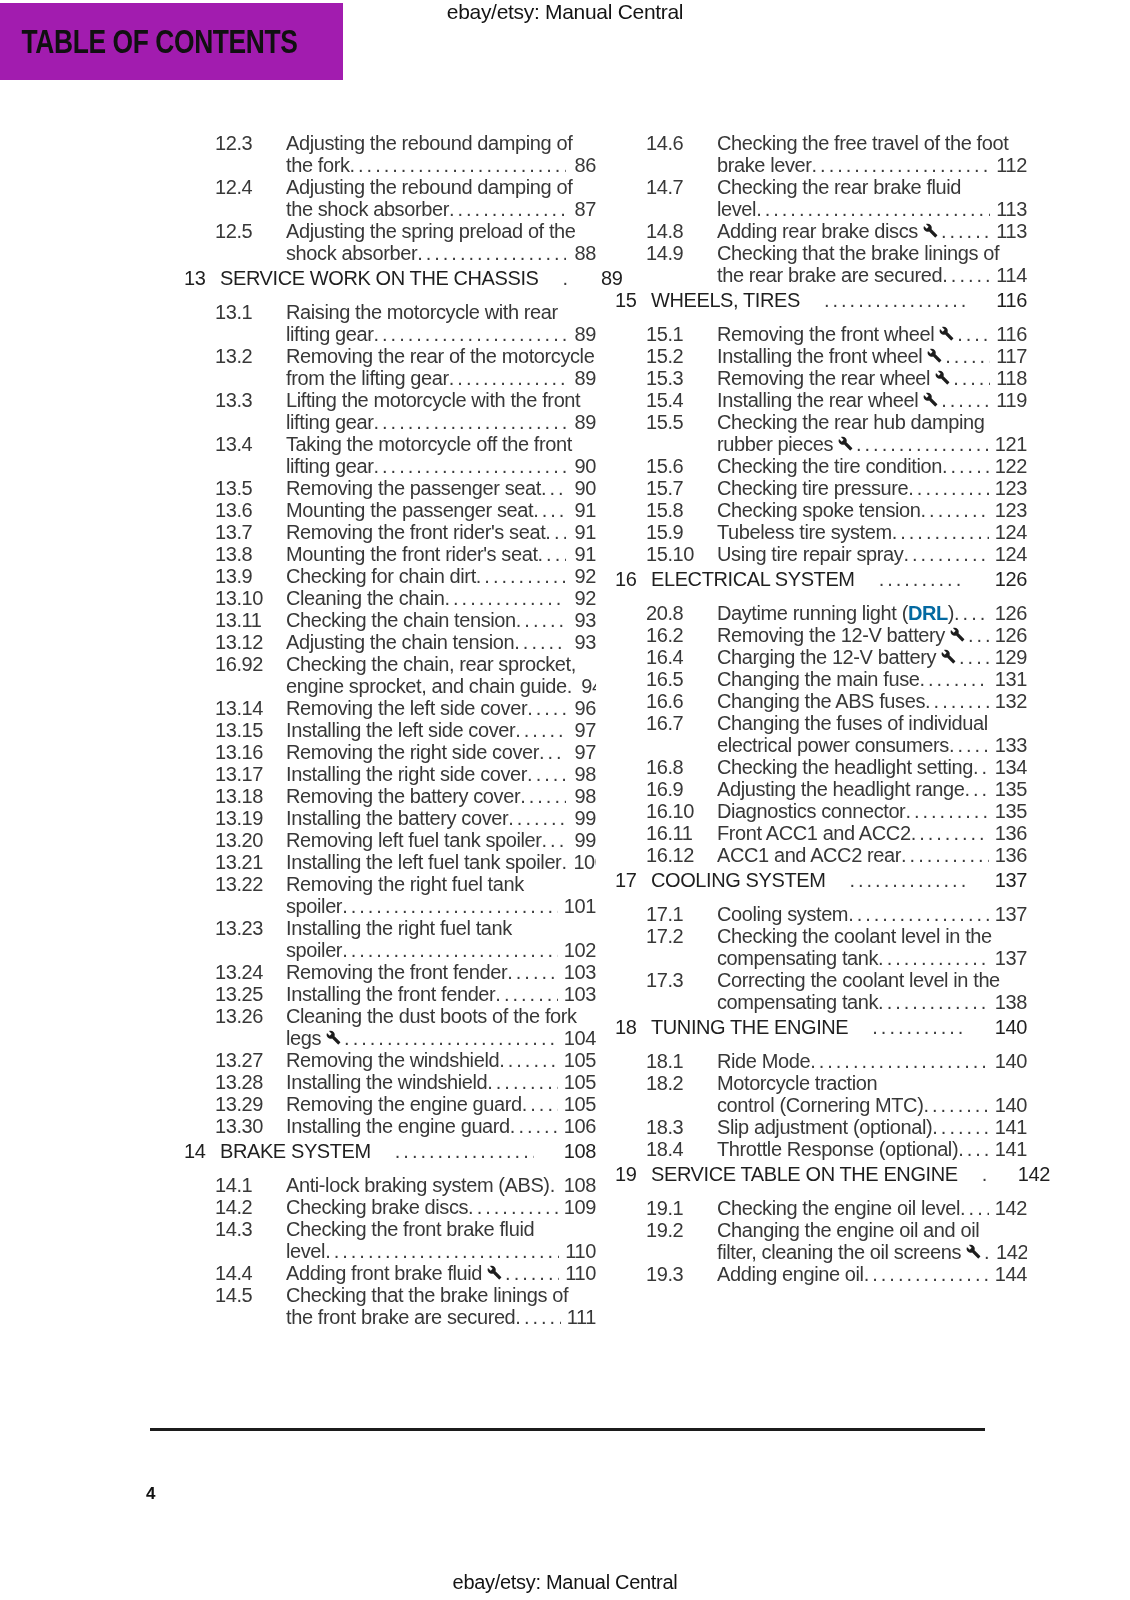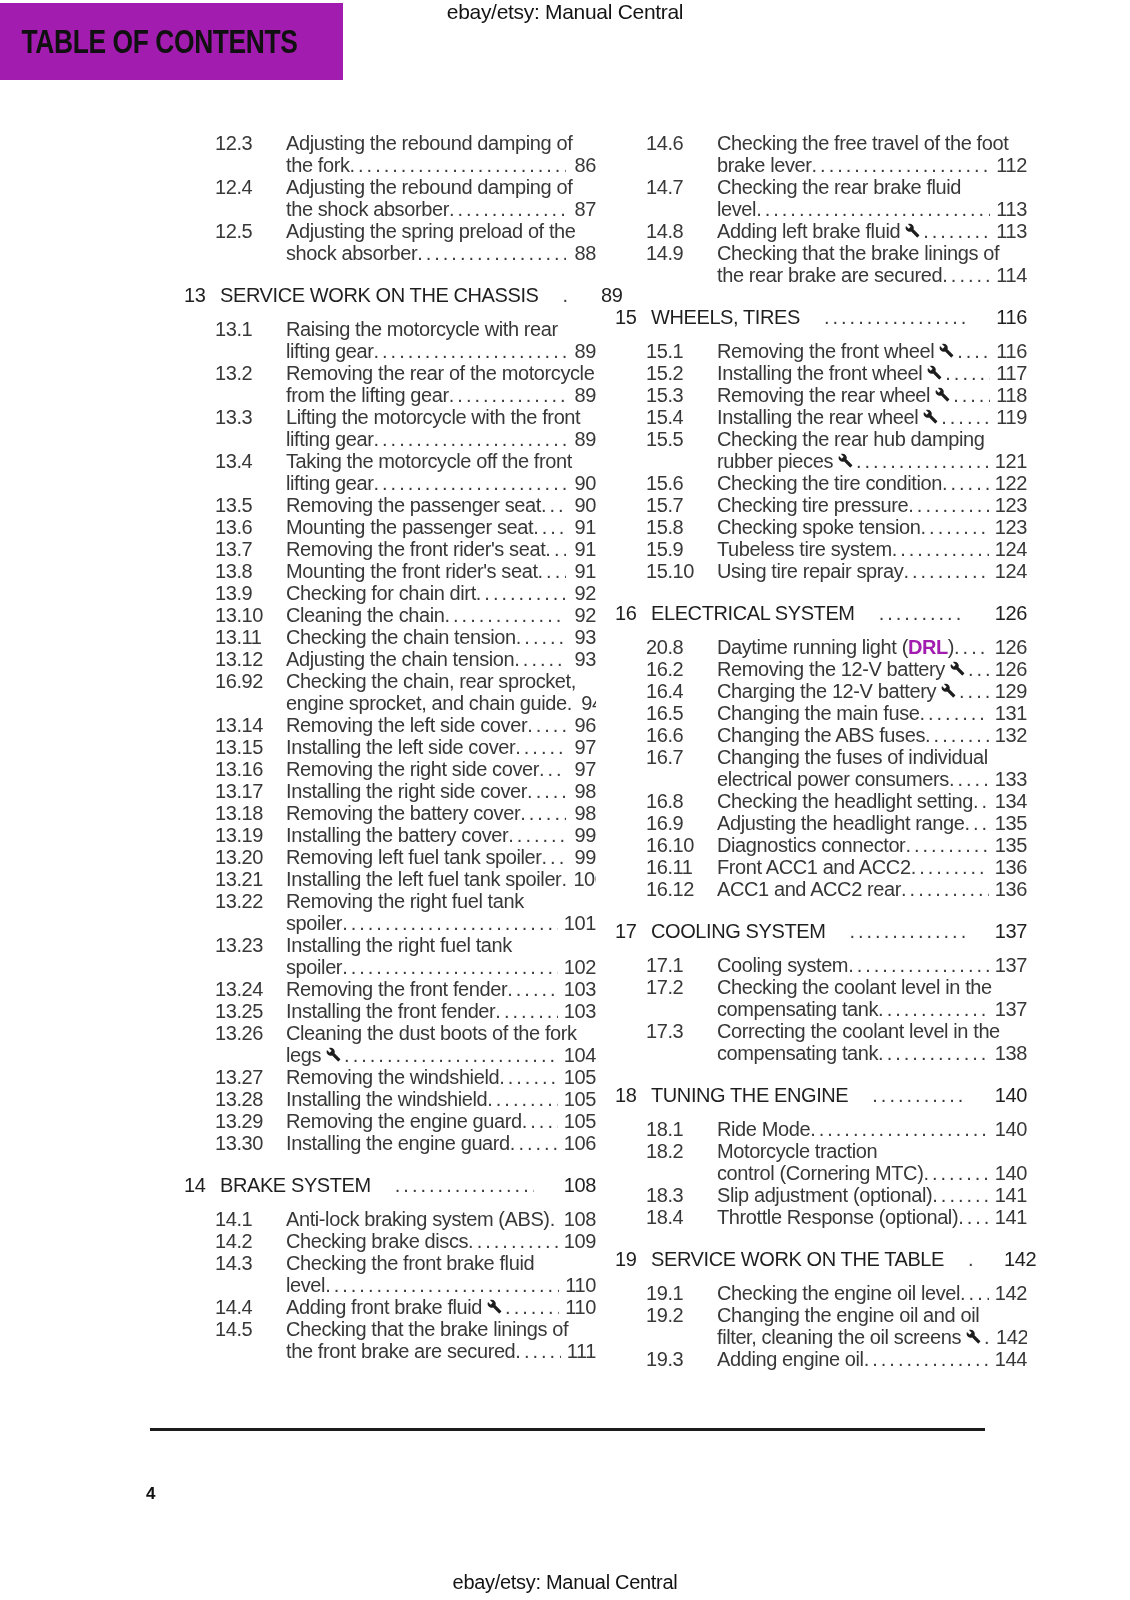--- a/index.html
+++ b/index.html
@@ -26,42 +26,42 @@
     letter-spacing:-0.5px;white-space:nowrap;
     transform:scaleX(0.8);transform-origin:0 50%;
   }
   
   .toc-col{position:absolute;top:132px;font-size:20px;line-height:22px;letter-spacing:-0.4px;}
   .toc-col-left{left:184px;width:412px;}
   .toc-col-right{left:615px;width:412px;}
 
   .lead-line{display:flex;align-items:baseline;}
 
-  .sec-row{display:flex;margin:20px 0 12px 0;color:#1f1f1f;}
+  .sec-row{display:flex;margin:3px 0 12px 0;color:#1f1f1f;}
   .sec-num{flex:none;width:36px;}
   .sec-body{flex:1;min-width:0;gap:24px;}
   .sec-title{white-space:nowrap;}
 
   .entry-row{display:flex;}
   .e-num{flex:none;width:102px;padding-left:31px;box-sizing:border-box;}
   .e-body{flex:1;min-width:0;}
   .e-line{white-space:nowrap;overflow:hidden;}
   .t{white-space:nowrap;flex:none;}
 
   .dots{
     flex:1 1 auto;min-width:6px;overflow:hidden;white-space:nowrap;
     letter-spacing:3px;color:#3d3d3d;
   }
   .dots::after{content:"................................................................................................";}
   .pg{flex:none;padding-left:6px;min-width:24px;text-align:right;}
 
   .wrench{flex:none;margin:0 3px 0 5px;}
   .wrench svg{width:15px;height:15px;fill:#1d1d1d;display:inline-block;}
 
-  b{font-weight:700;color:#a21caf;}
+  b{font-weight:700;color:#0369a1;}
 
   
   .bottom-rule{position:absolute;left:150px;top:1428px;width:835px;height:3px;background:#1c1c1c;}
   .page-number{position:absolute;left:146px;top:1484px;font-size:17px;font-weight:700;color:#111;}
   .footer-title{
     position:absolute;top:1571px;left:0;width:1130px;
     text-align:center;font-size:20px;color:#141414;letter-spacing:-0.3px;
   }
 </style>
 </head>
@@ -510,21 +510,21 @@
           <span class="t">level</span>
           <span class="dots"></span>
           <span class="pg">113</span>
         </div>
       </div>
     </div>
     <div class="entry-row">
       <span class="e-num">14.8</span>
       <div class="e-body">
         <div class="e-line lead-line">
-          <span class="t">Adding left brake fluid</span>
+          <span class="t">Adding rear brake discs</span>
           <span class="wrench"><svg viewBox="0 0 24 24" aria-hidden="true">
               <path d="M22.7 19l-9.1-9.1c.9-2.3.4-5-1.5-6.9-2-2-5-2.4-7.4-1.3L9 6 6 9 1.6 4.7C.4 7.1.9 10.1 2.9 12.1c1.9 1.9 4.6 2.4 6.9 1.5l9.1 9.1c.4.4 1 .4 1.4 0l2.3-2.3c.5-.4.5-1.1.1-1.4z"></path>
             </svg></span>
           <span class="dots"></span>
           <span class="pg">113</span>
         </div>
       </div>
     </div>
     <div class="entry-row">
       <span class="e-num">14.9</span>
@@ -871,21 +871,21 @@
         <div class="e-line lead-line">
           <span class="t">Throttle Response (optional)</span>
           <span class="dots"></span>
           <span class="pg">141</span>
         </div>
       </div>
     </div>
     <div class="sec-row">
       <span class="sec-num">19</span>
       <div class="lead-line sec-body">
-        <span class="t sec-title">SERVICE WORK ON THE TABLE</span>
+        <span class="t sec-title">SERVICE TABLE ON THE ENGINE</span>
         <span class="dots"></span>
         <span class="pg">142</span>
       </div>
     </div>
     <div class="entry-row">
       <span class="e-num">19.1</span>
       <div class="e-body">
         <div class="e-line lead-line">
           <span class="t">Checking the engine oil level</span>
           <span class="dots"></span>

